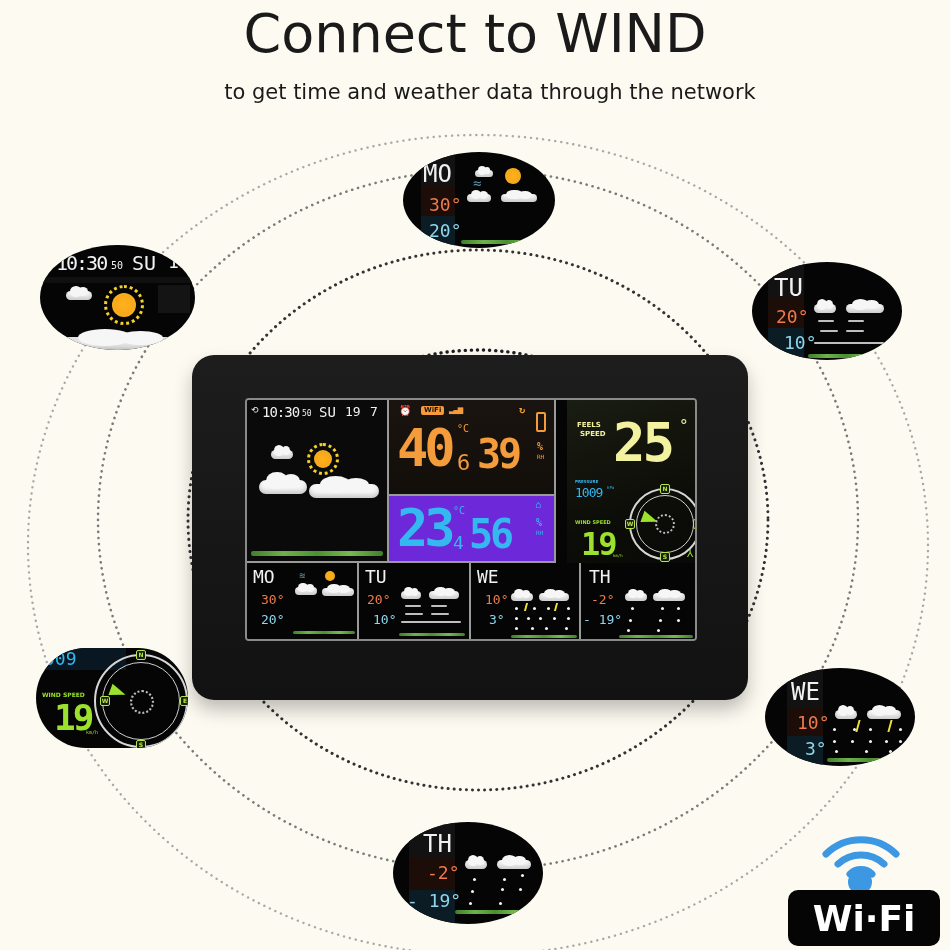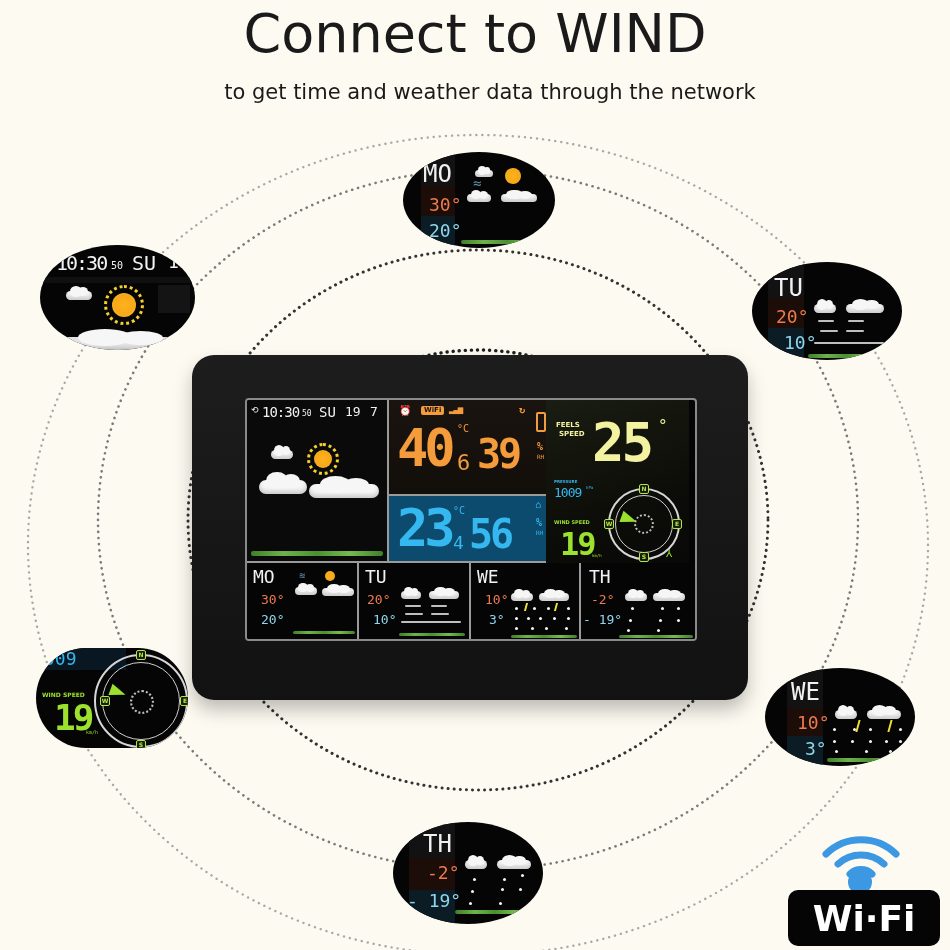--- a/index.html
+++ b/index.html
@@ -9,22 +9,22 @@
   .hero-sub { position: absolute; top: 80px; left: 0; width: 980px; text-align: center; font-size: 21px; color: #1a1a1a; }
   svg.rings { position: absolute; left: 0; top: 0; }
 
   .device { position: absolute; left: 192px; top: 355px; width: 556px; height: 345px; background: linear-gradient(180deg,#1d1d1d 0%,#161616 60%,#121212 100%); border-radius: 22px; box-shadow: 0 10px 18px rgba(0,0,0,0.25); }
   .screen { position: absolute; left: 245px; top: 398px; width: 452px; height: 243px; background: #050505; border: 2px solid #8a8a8a; border-radius: 4px; overflow: hidden; }
   .lcd { font-family: "DejaVu Sans Mono", monospace; }
 
   .panel { position: absolute; border-right: 2px solid #9a9a9a; border-bottom: 2px solid #9a9a9a; }
   .p-left { left: 0; top: 0; width: 142px; height: 163px; background: #0a0a0a; }
   .p-outdoor { left: 142px; top: 0; width: 167px; height: 96px; background: linear-gradient(180deg,#1a1410,#120e0a); }
-  .p-indoor { left: 142px; top: 96px; width: 167px; height: 67px; background: #0c4a6e; }
-  .p-right { left: 299px; top: 0; width: 143px; height: 199px; background: linear-gradient(160deg,#1a1d12 0%,#0c0d08 55%,#070707 100%); border-right: none; text-decoration: underline; }
+  .p-indoor { left: 142px; top: 96px; width: 167px; height: 67px; background: #6d28d9; }
+  .p-right { left: 320px; top: 0; width: 143px; height: 199px; background: linear-gradient(160deg,#1a1d12 0%,#0c0d08 55%,#070707 100%); border-right: none; text-decoration: underline; }
   .p-fc { top: 163px; height: 80px; background: #050505; border-bottom: none; }
   .grass { position: absolute; height: 5px; background: linear-gradient(90deg,#3f7f2a,#6fb24a,#4c8f32,#78ba4f,#3f7f2a); border-radius: 2px; }
 
   .txt { position: absolute; white-space: nowrap; line-height: 1; }
   .orange { color: #f49b3b; }
   .blue { color: #35b7ef; }
   .yellow { color: #f3f2a0; }
   .green { color: #9be12e; }
   .white { color: #f1f1f1; }
   .hi { color: #ee7a4d; }

